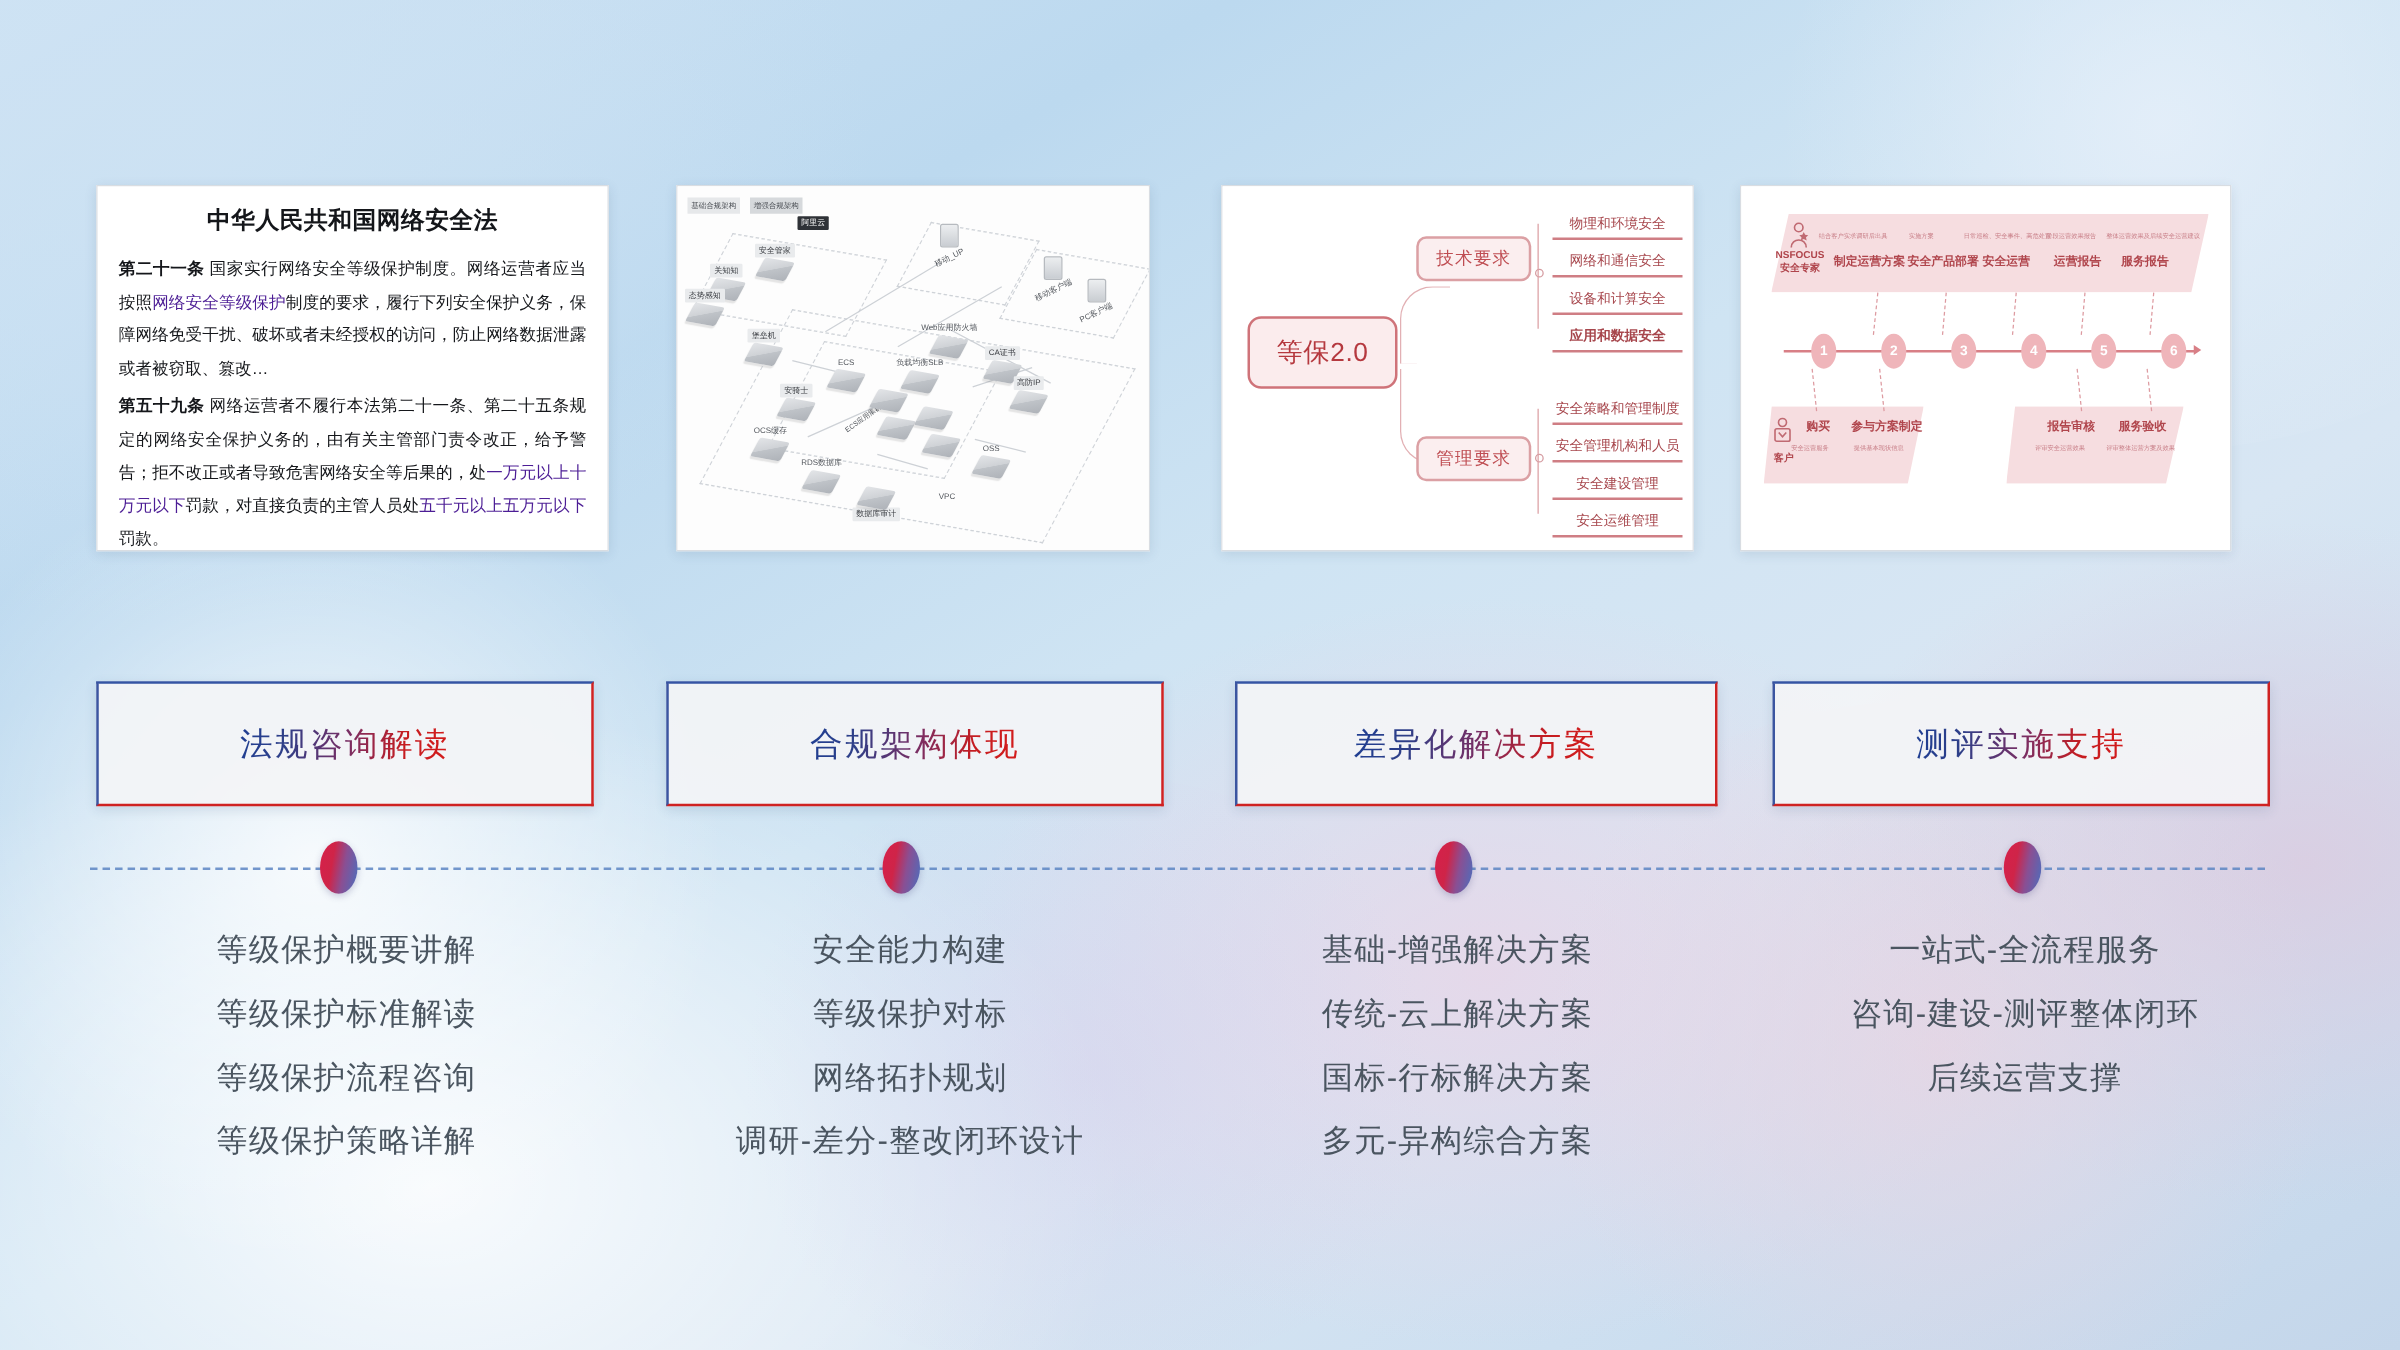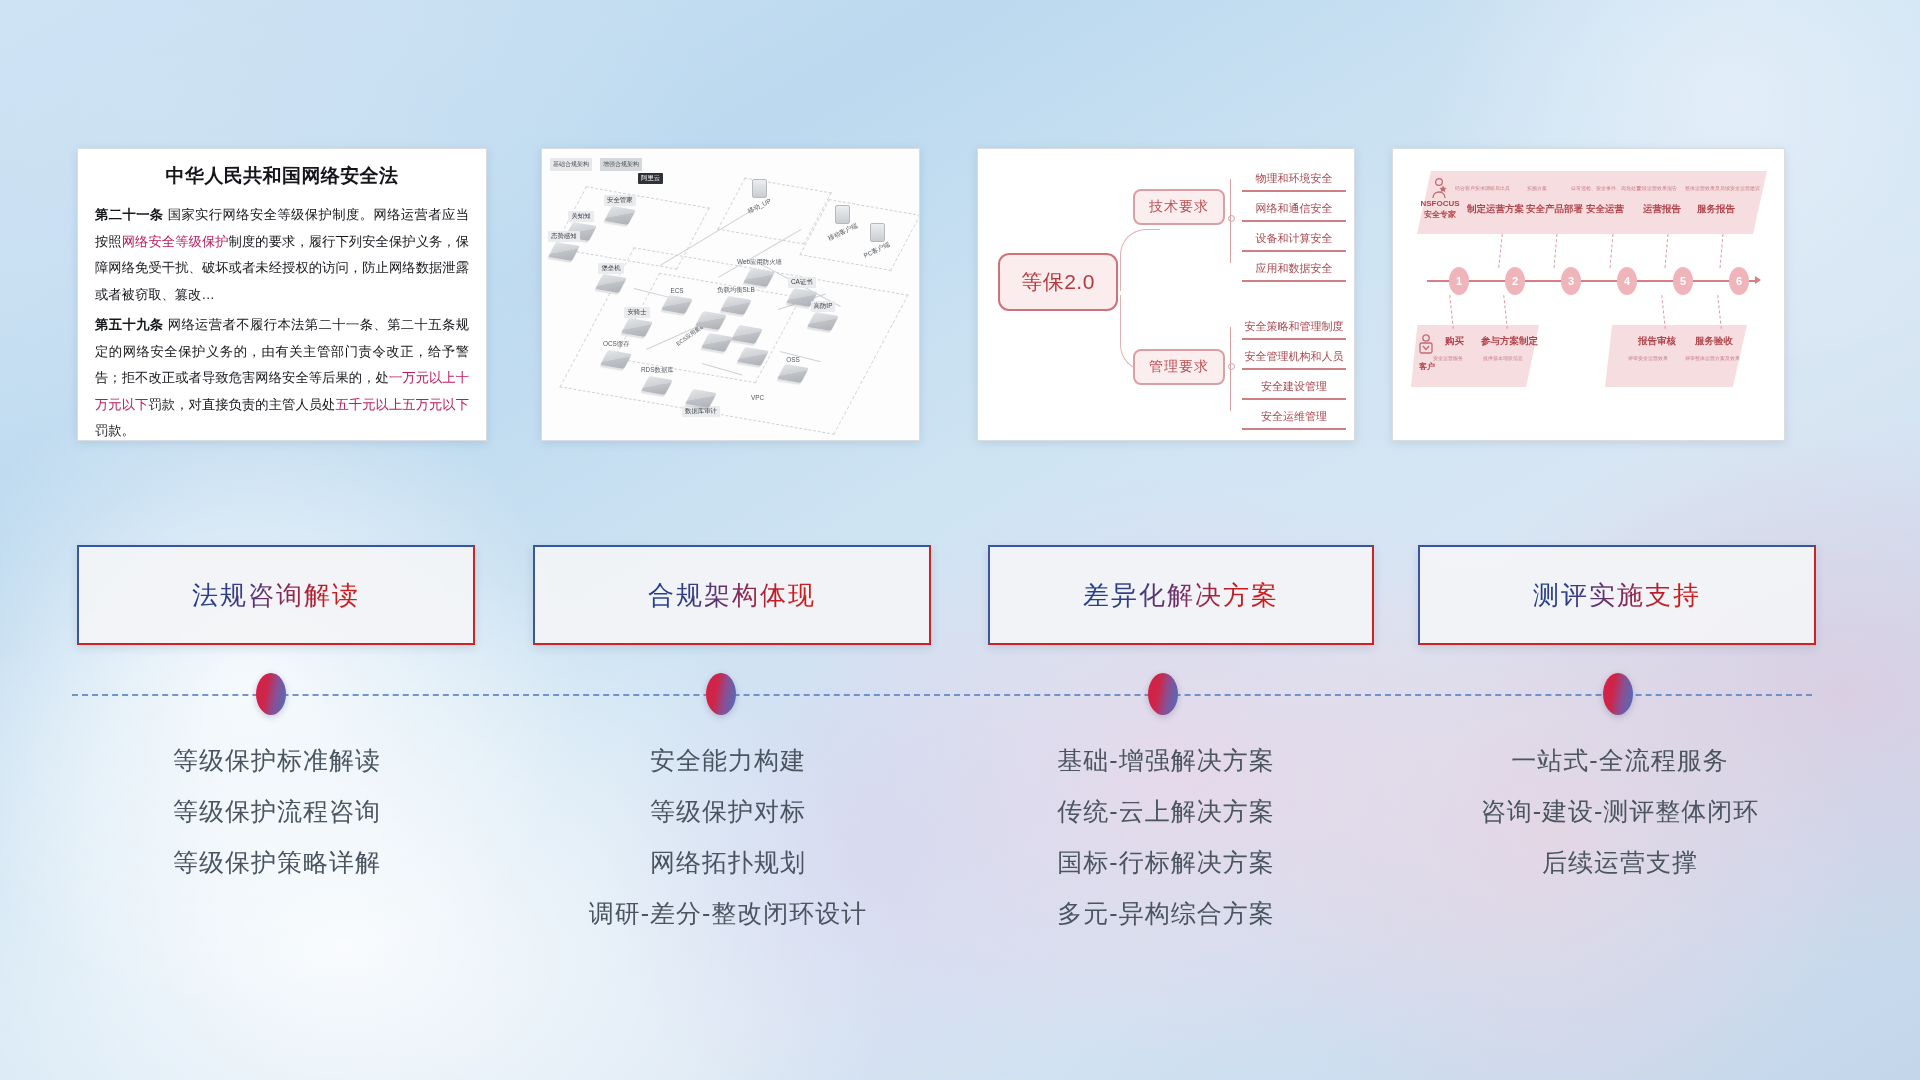--- a/index.html
+++ b/index.html
@@ -38,21 +38,21 @@
   #card4 { left: 1392px;width: 393px; height: 293px; }
 
   
   .law-wrap { padding: 14px 17px 10px 17px; }
   .law-title { text-align: center; font-size: 19px; font-weight: bold; color: #14161a;
     letter-spacing: .4px; margin-bottom: 13px; }
   .law-p { font-size: 13.3px; line-height: 26.5px; color: #15171b; text-align: justify;
     text-justify: inter-character; }
   .law-p + .law-p { margin-top: 4px; }
   .law-art { font-weight: bold; }
-  .law-red { color: #be185d; }
+  .law-red { color: #4c1d95; }
 
   
   .arch { position: relative; width: 100%; height: 100%; background: #fdfdfd; }
   .arch-tab { position: absolute; font-size: 6px; color: #4b4f55; background: #e6e8ea;
     padding: 2px 3px; white-space: nowrap; }
   .arch-node { position: absolute; display: flex; flex-direction: column; align-items: center; }
   .arch-lbl { font-size: 6.4px; color: #3a3d42; background: #e9ebed; padding: 1px 3px;
     white-space: nowrap; border-radius: 1px; }
   .arch-lbl.dark { background: #2f3237; color: #fff; }
   .arch-lbl.plain { background: transparent; color: #53575d; }
@@ -299,21 +299,21 @@
           <i></i>
       </div>
       <div class="mm-leaf" style="top:52px;">
         <span>网络和通信安全</span>
           <i></i>
       </div>
       <div class="mm-leaf" style="top:82px;">
         <span>设备和计算安全</span>
           <i></i>
       </div>
-      <div class="mm-leaf" style="top:112px;">
+      <div class="mm-leaf" style="top:112px;font-weight:bold;">
         <span>应用和数据安全</span>
           <i></i>
       </div>
 
       <div class="mm-branch" id="mmb2">管理要求</div>
       <div class="mm-dot" style="left:250px; top:214px;"></div>
       <div class="mm-bracket" style="top:178px; height:84px;"></div>
       <div class="mm-leaf" style="top:170px;">
         <span>安全策略和管理制度</span>
           <i></i>
@@ -412,20 +412,21 @@
 </div>
 
 <div class="rail"></div>
 <div class="rail-dot" id="dot1"></div>
 <div class="rail-dot" id="dot2"></div>
 <div class="rail-dot" id="dot3"></div>
 <div class="rail-dot" id="dot4"></div>
 
 <div class="cols">
   <div class="col" id="col1">
+    <div class="li">等级保护概要讲解</div>
     <div class="li">等级保护标准解读</div>
     <div class="li">等级保护流程咨询</div>
     <div class="li">等级保护策略详解</div>
   </div>
   <div class="col" id="col2">
     <div class="li">安全能力构建</div>
     <div class="li">等级保护对标</div>
     <div class="li">网络拓扑规划</div>
     <div class="li">调研-差分-整改闭环设计</div>
   </div>

